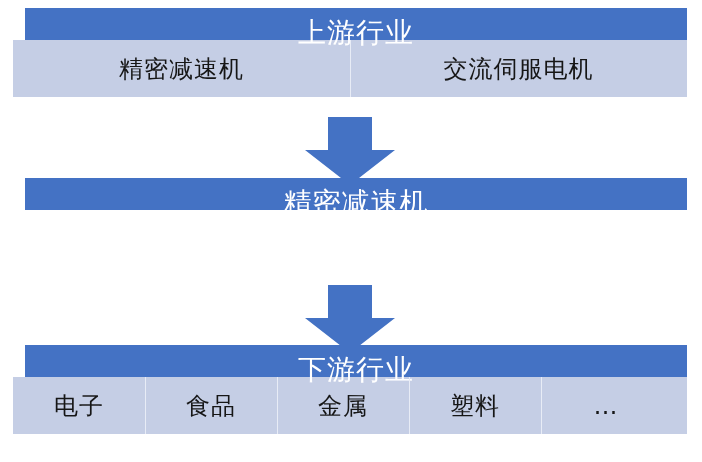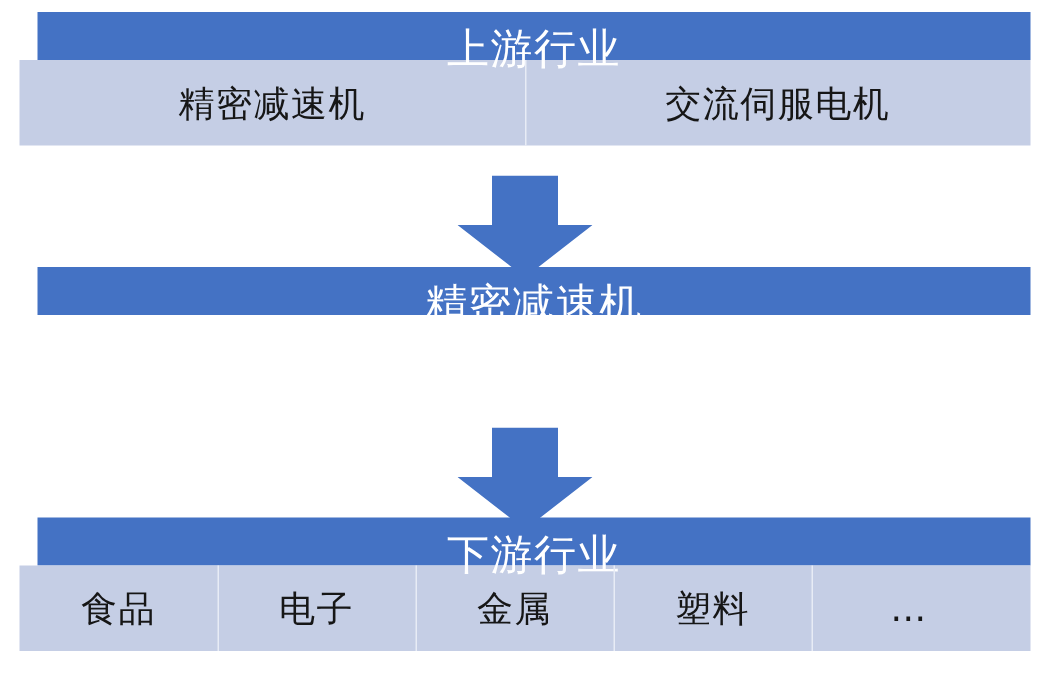--- a/index.html
+++ b/index.html
@@ -117,21 +117,21 @@
 
   <div class="arrow" id="arrow-midstream-to-downstream">
     <svg viewBox="0 0 90 68" xmlns="http://www.w3.org/2000/svg" aria-hidden="true">
       <polygon points="23,0 67,0 67,33 90,33 45,68 0,33 23,33" fill="#4472C4"></polygon>
     </svg>
   </div>
 
   <div class="block" id="block-downstream">
     <div class="block-header">下游行业</div>
     <div class="block-row">
+      <div class="cell">电子</div>
       <div class="cell">食品</div>
-      <div class="cell">电子</div>
       <div class="cell">金属</div>
       <div class="cell">塑料</div>
       <div class="cell ellipsis">…</div>
     </div>
   </div>
 
 </div>
 
 </body></html>

